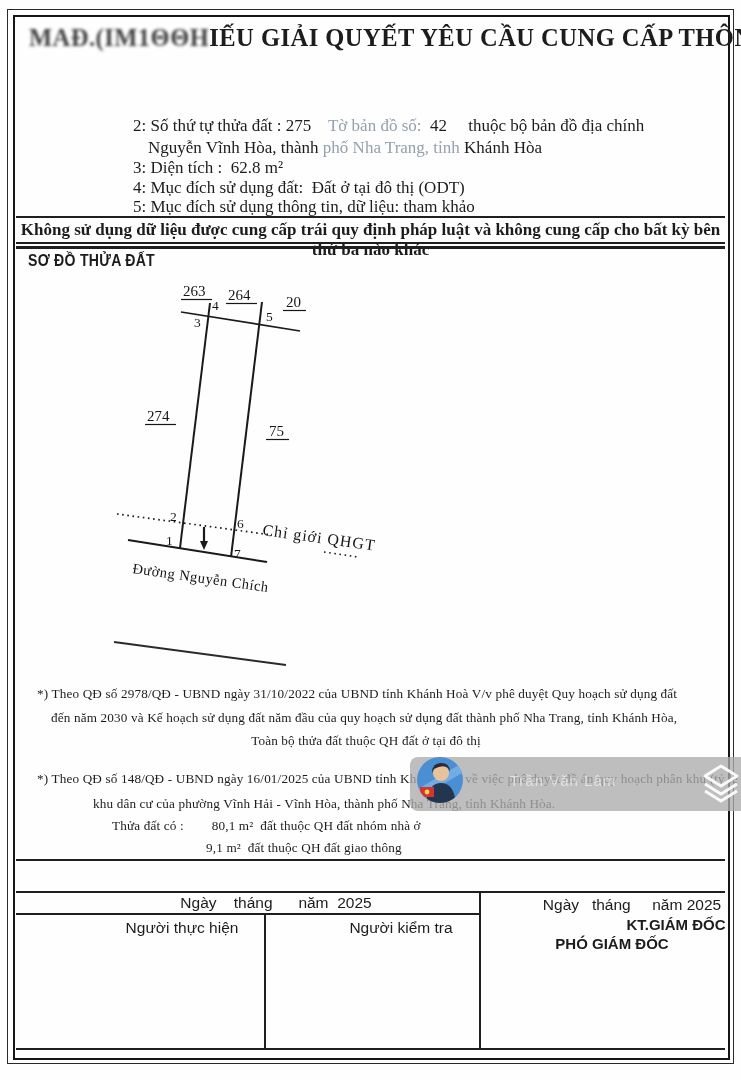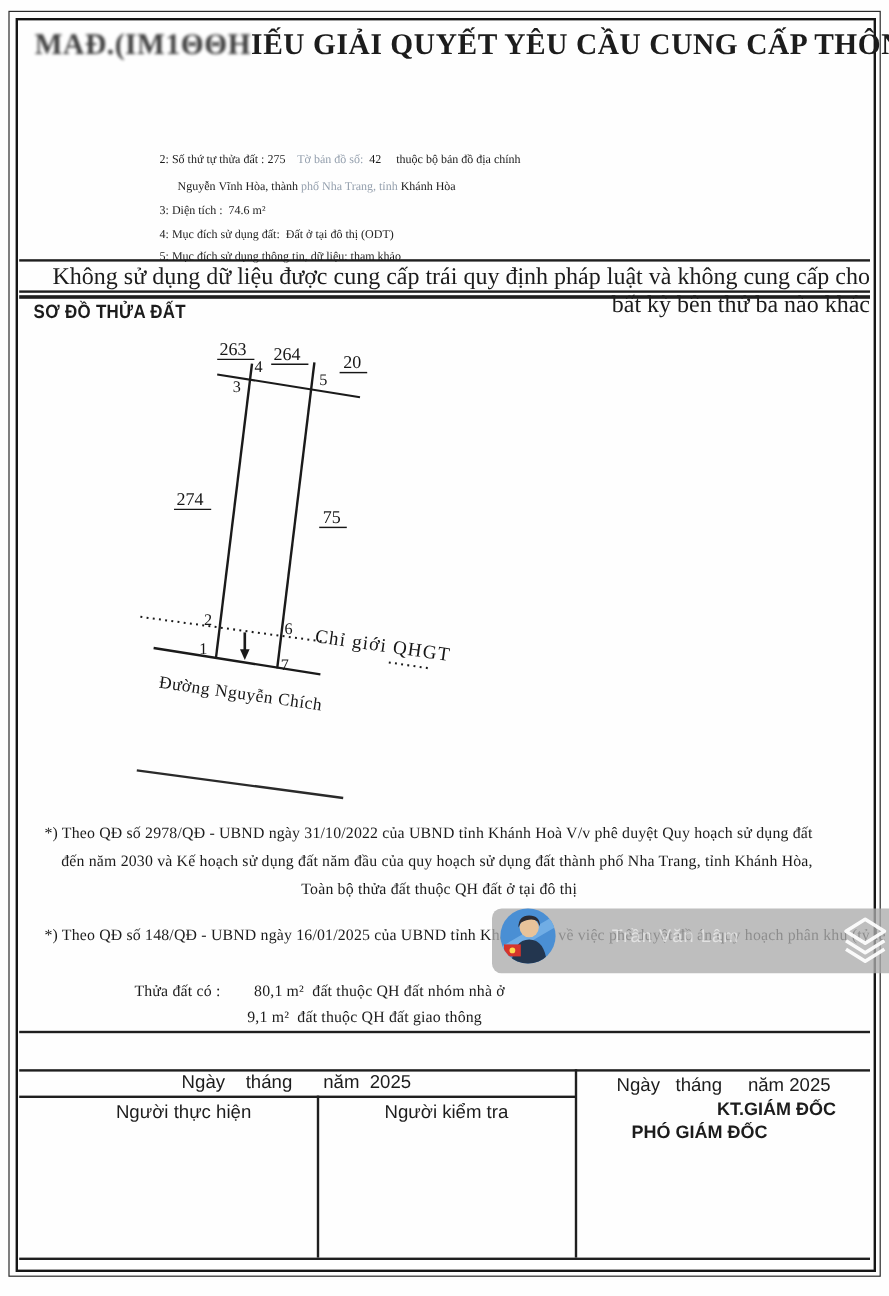--- a/index.html
+++ b/index.html
@@ -4,51 +4,51 @@
 <style>
   html,body{margin:0;padding:0;background:#e9e9e9;}
   .page{position:relative;width:741px;height:1080px;background:#fefefe;overflow:hidden;
         font-family:"Liberation Serif", serif;color:#1c1c1c;}
   .abs{position:absolute;}
   .b-outer{left:7px;top:9px;width:725px;height:1053px;border:1.5px solid #2a2a2a;}
   .b-inner{left:13px;top:15px;width:713px;height:1041px;border:2.5px solid #161616;}
   .title{left:22px;top:24px;width:698px;text-align:center;white-space:nowrap;
          font-size:25px;font-weight:bold;letter-spacing:.5px;transform:scaleX(.98);}
   .garble{filter:blur(1.4px);opacity:.85;}
-  .info-line{white-space:pre;font-size:10px;margin-top:12px;}
+  .info-line{white-space:pre;font-size:17px;}
   .muted{color:#95a0ae;}
   .hline{background:#1f1f1f;height:1.5px;left:16px;width:709px;}
   .hline.thick{height:2.5px;}
-  .warning{left:16px;top:220px;width:709px;text-align:right;font-weight:normal;font-size:20px;}
+  .warning{left:16px;top:220px;width:709px;text-align:center;font-weight:bold;font-size:17px;}
   .sec-head{left:28px;top:252px;font-family:"Liberation Sans",sans-serif;font-weight:bold;
             font-size:16px;transform:scaleX(.88);transform-origin:left;letter-spacing:.3px;}
   svg text{font-family:"Liberation Serif",serif;fill:#161616;}
   .note{font-size:13.2px;letter-spacing:.15px;white-space:pre;text-align:center;}
   .sig{font-family:"Liberation Sans",sans-serif;font-size:15.5px;white-space:pre;}
   .sig.bold{font-weight:bold;font-size:15px;}
   .vline{background:#1f1f1f;width:1.5px;}
   .wm-band{left:410px;top:757px;width:331px;height:54px;background:rgba(172,172,172,.78);
            border-radius:8px 0 0 8px;}
   .wm-name{left:468px;top:772px;width:190px;text-align:center;color:rgba(255,255,255,.55);
            font-family:"Liberation Sans",sans-serif;font-size:15px;letter-spacing:1px;}
-  .ctr{text-align:center;}
+  .ctr{text-align:center;margin-left:29px;}
 </style>
 </head>
 <body>
 
 <div class="page">
 
   <div class="abs b-outer"></div>
   <div class="abs b-inner"></div>
 
   <div class="abs title"><span class="garble">MAĐ.(IM1ΘΘH</span><span>IẾU GIẢI QUYẾT YÊU CẦU CUNG CẤP THÔNG</span></div>
 
   <div class="abs info-line" style="left:133px;top:116px;"><span>2: Số thứ tự thửa đất : 275    </span><span class="muted">Tờ bản đồ số:  </span><span>42</span><span>     thuộc bộ bản đồ địa chính</span></div>
   <div class="abs info-line" style="left:148px;top:138px;"><span>Nguyễn Vĩnh Hòa, thành </span><span class="muted">phố Nha Trang, tỉnh </span><span>Khánh Hòa</span></div>
-  <div class="abs info-line" style="left:133px;top:158px;">3: Diện tích :  74.6 m²</div>
+  <div class="abs info-line" style="left:133px;top:158px;">3: Diện tích :  62.8 m²</div>
   <div class="abs info-line" style="left:133px;top:178px;">4: Mục đích sử dụng đất:  Đất ở tại đô thị (ODT)</div>
   <div class="abs info-line" style="left:133px;top:197px;">5: Mục đích sử dụng thông tin, dữ liệu: tham khảo</div>
 
   <div class="abs hline" style="top:216px;"></div>
   <div class="abs warning">Không sử dụng dữ liệu được cung cấp trái quy định pháp luật và không cung cấp cho bất kỳ bên thứ ba nào khác</div>
   <div class="abs hline" style="top:242px;"></div>
   <div class="abs hline thick" style="top:246px;"></div>
 
   <div class="abs sec-head">SƠ ĐỒ THỬA ĐẤT</div>
 
@@ -87,20 +87,21 @@
     <text x="234" y="558" font-size="13.5">7</text>
 
     <text x="262" y="535" font-size="16" letter-spacing="1" transform="rotate(8 262 535)">Chỉ giới QHGT</text>
     <text x="132" y="573" font-size="14.5" letter-spacing="0.5" transform="rotate(8 132 573)">Đường Nguyễn Chích</text>
   </svg>
 
   <div class="abs note" style="left:37px;top:686px;">*) Theo QĐ số 2978/QĐ - UBND ngày 31/10/2022 của UBND tỉnh Khánh Hoà V/v phê duyệt Quy hoạch sử dụng đất</div>
   <div class="abs note" style="left:51px;top:710px;">đến năm 2030 và Kế hoạch sử dụng đất năm đầu của quy hoạch sử dụng đất thành phố Nha Trang, tỉnh Khánh Hòa,</div>
   <div class="abs note" style="left:176px;top:733px;width:380px;">Toàn bộ thửa đất thuộc QH đất ở tại đô thị</div>
   <div class="abs note" style="left:37px;top:771px;">*) Theo QĐ số 148/QĐ - UBND ngày 16/01/2025 của UBND tỉnh Khánh Hòa về việc phê duyệt đồ án quy hoạch phân khu (tỷ lệ 1/2000)</div>
+  <div class="abs note" style="left:93px;top:796px;">khu dân cư của phường Vĩnh Hải - Vĩnh Hòa, thành phố Nha Trang, tỉnh Khánh Hòa.</div>
   <div class="abs note" style="left:112px;top:818px;"><span>Thửa đất có :</span><span style="margin-left:28px;">80,1 m²  đất thuộc QH đất nhóm nhà ở</span></div>
   <div class="abs note" style="left:206px;top:840px;">9,1 m²  đất thuộc QH đất giao thông</div>
 
   <div class="abs wm-band"></div>
   <svg class="abs" style="left:416px;top:756px;" width="48" height="48" viewBox="0 0 48 48">
     <defs>
       <clipPath id="avclip">
           <circle cx="24" cy="24" r="23"></circle>
         </clipPath>
     </defs>

